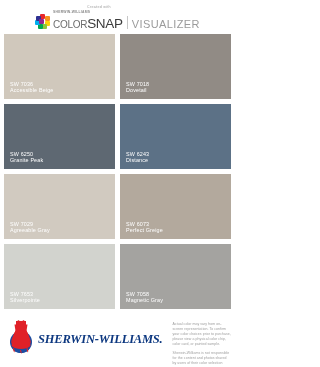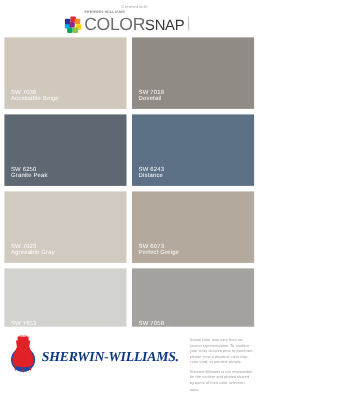--- a/index.html
+++ b/index.html
@@ -63,21 +63,21 @@
     font-weight: bold;
     margin-bottom: .5px;
     white-space: nowrap;
   }
   .cs-line {
     display: flex;
     align-items: baseline;
     white-space: nowrap;
   }
   .cs-color {
-    font-size: 16px;
+    font-size: 10px;
     letter-spacing: -0.3px;
     color: #6d6d6d;
     font-weight: normal;
   }
   .cs-snap {
     font-size: 13.5px;
     letter-spacing: -0.3px;
     color: #3c3c3c;
     font-weight: normal;
   }
@@ -129,21 +129,21 @@
     letter-spacing: .15px;
     display: block;
   }
   .light-text .swatch-code,
   .light-text .swatch-name { color: #ffffff; }
 
   
   .footer {
     position: absolute;
     left: 0;
-    bottom: 15px;
+    bottom: 0;
     width: 235px;
     height: 55px;
     display: flex;
     align-items: flex-start;
     padding: 8px 4px 0 8px;
     box-sizing: border-box;
     background: #ffffff;
   }
   .sw-logo-wrap {
     display: flex;
@@ -198,20 +198,21 @@
       <span style="background:#92278F; left:4px;  top:4.5px;"></span>
     </span>
 
     <span class="brand-text-block">
       <span class="created-with">Created with</span>
       <span class="sw-mini">SHERWIN-WILLIAMS</span>
       <span class="cs-line">
         <span class="cs-color">COLOR</span>
           <span class="cs-snap">SNAP</span>
         <span class="cs-divider"></span>
+        <span class="cs-visualizer">VISUALIZER</span>
       </span>
     </span>
 
   </div>
 </div>
 
 <div class="grid">
 
   <div class="row">
     <div class="swatch light-text" style="background:#D0C8BC;">

